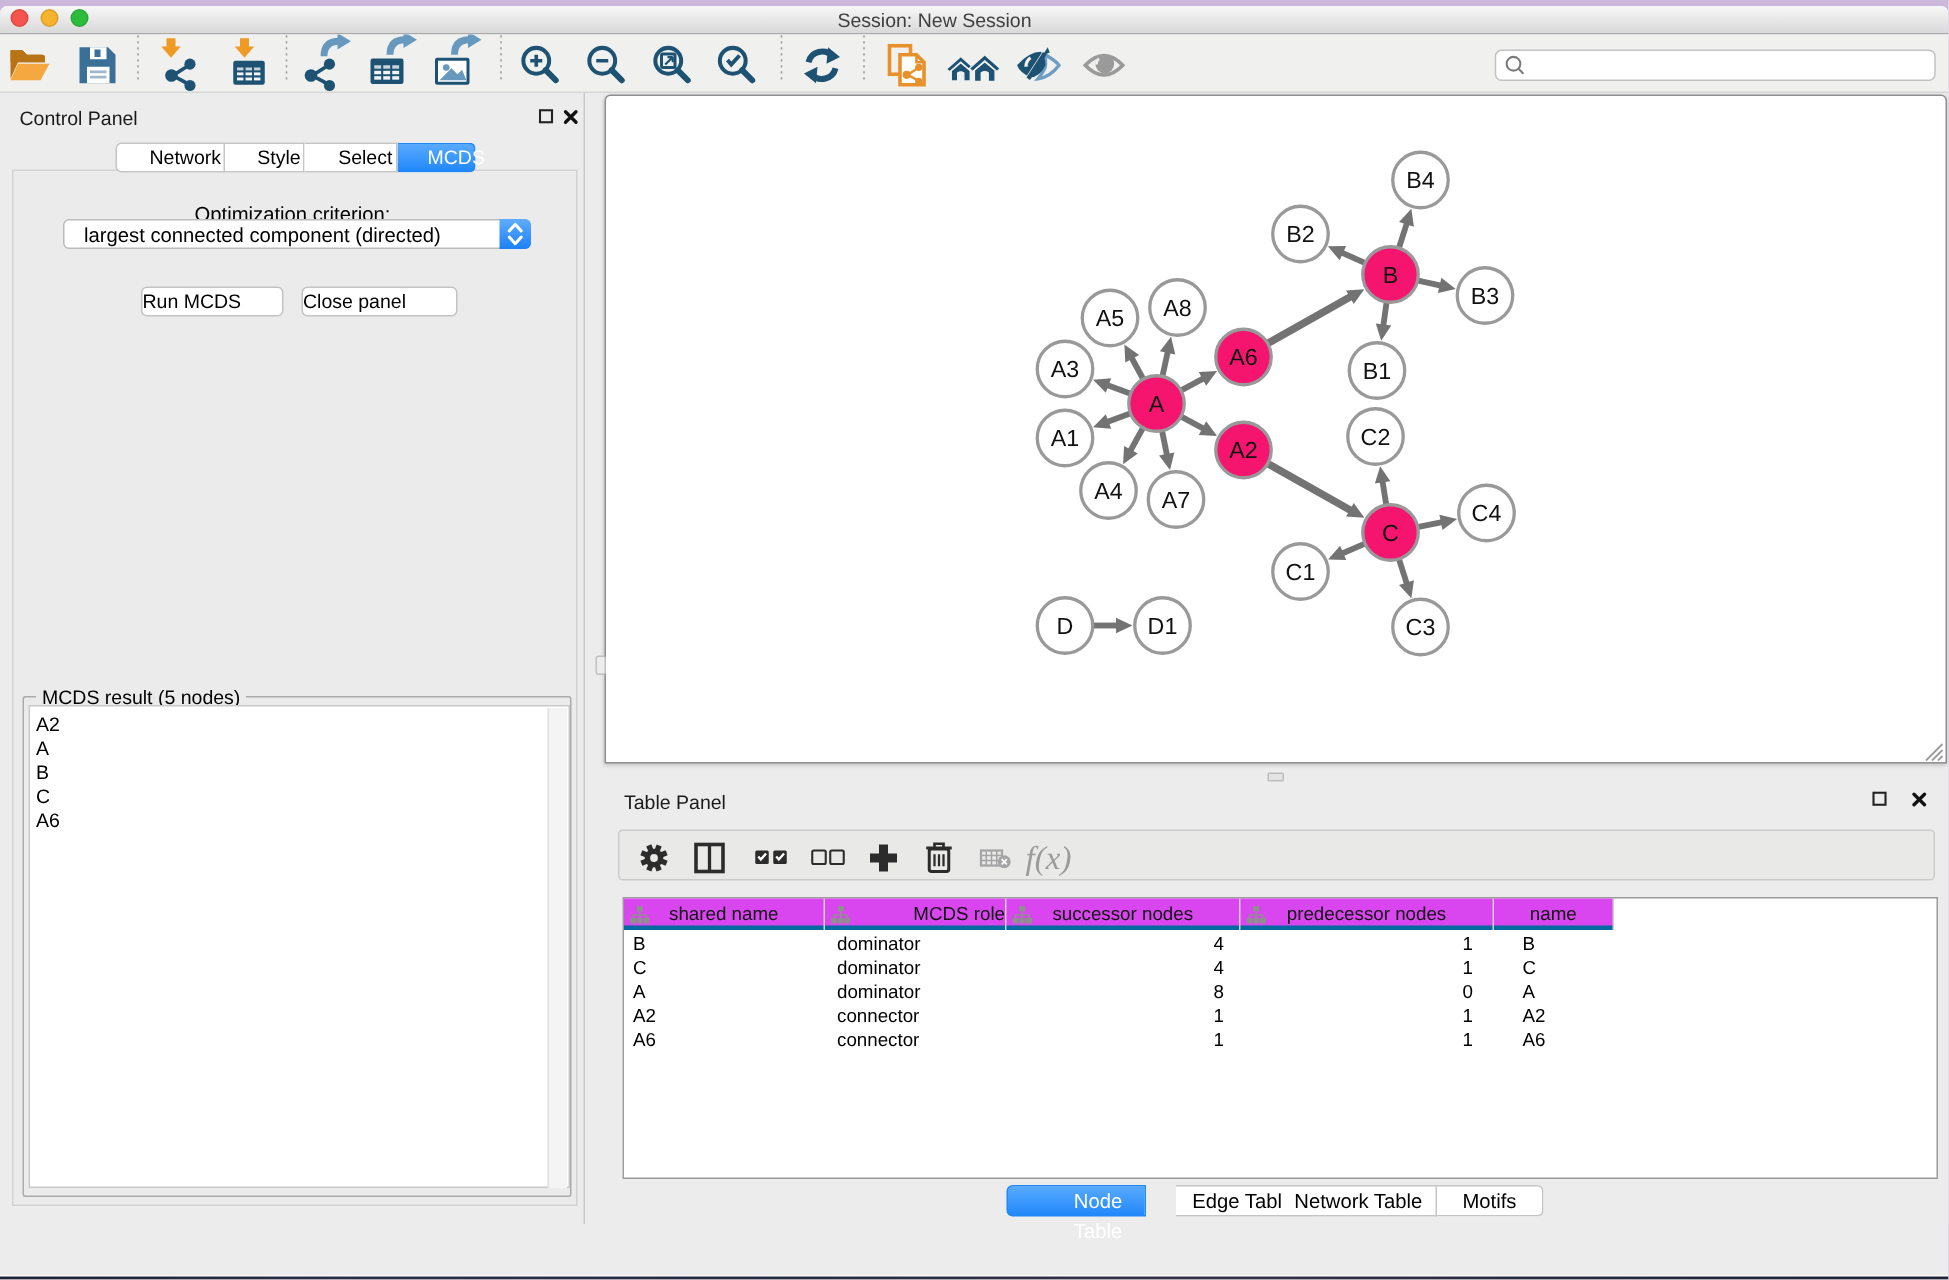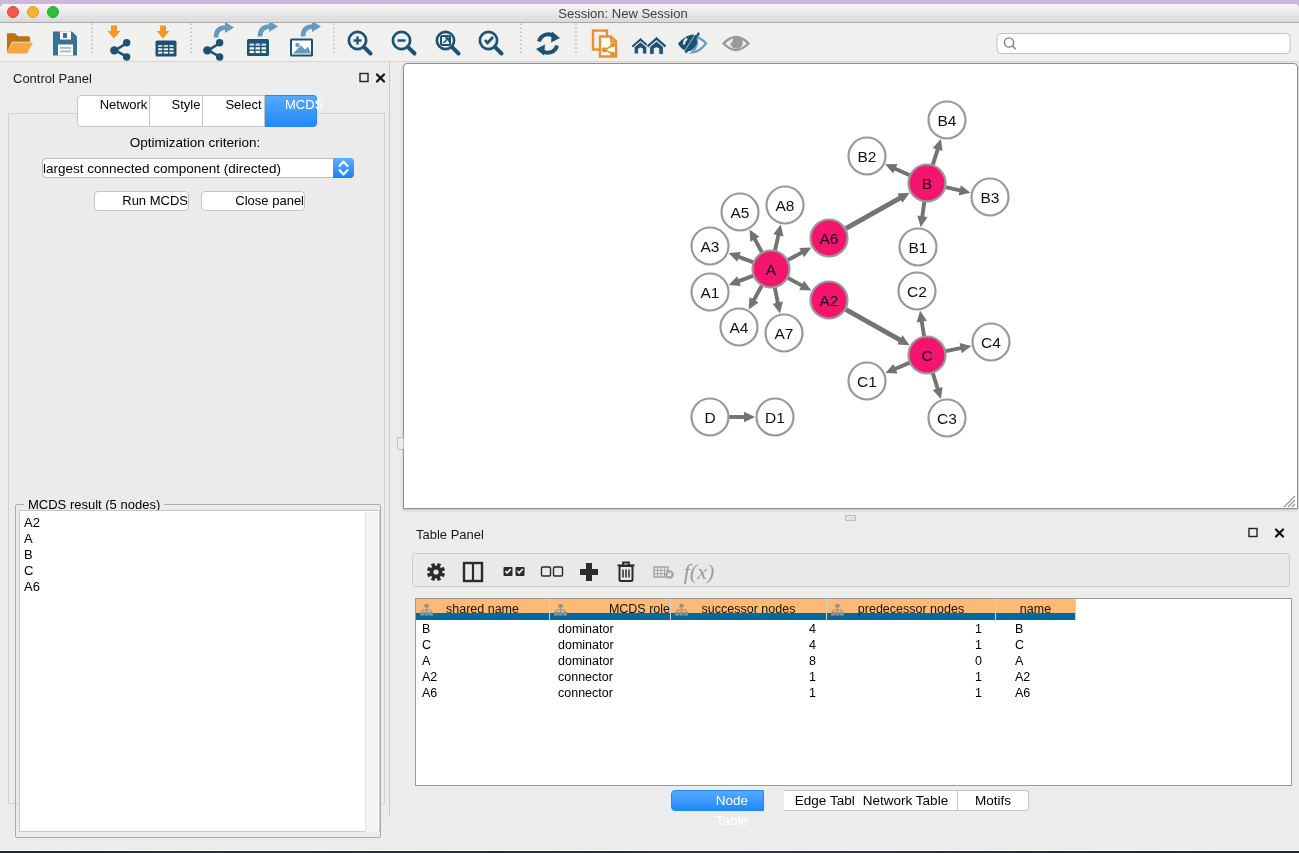--- a/index.html
+++ b/index.html
@@ -27,38 +27,38 @@
 
 #content { left:0; top:58px; width:1299px; height:754px; background:#ececec; }
 #statusbar { left:0; top:812px; width:1299px; height:34px; background:#f0f0ef;
   border-top:1px solid #cfcfcf; }
 
 #cpanel { left:0; top:58px; width:390px; height:754px; background:#ececec;
   border-right:1px solid #c9c9c9; }
 .paneltitle { font-size:13px; color:#1a1a1a; }
 .winbtns { font-size:12px; color:#111; }
 
-.tab { position:absolute; top:0; height:32px; line-height:18px; text-align:center;
+.tab { position:absolute; top:0; height:20px; line-height:18px; text-align:center;
   font-size:13px; color:#000; background:#fff; border:1px solid #c5c5c5; border-left:none;padding-left:20px; }
 .tab.first { border-left:1px solid #c5c5c5; border-radius:4px 0 0 4px; }
 .tab.last { border-radius:0 4px 4px 0; }
 .tab.active { background:linear-gradient(#58aafe,#2188fa); color:#fff; border-color:#2188fa; }
 
 #innerpanel { left:8px; top:51px; width:377px; height:691px; background:#ebebeb;
   border:1px solid #d2d2d2; }
-#combo { left:42px; top:96px; width:312px; height:20px; background:#fff;
+#combo { left:42px; top:84px; width:312px; height:20px; background:#fff;
   border:1px solid #bbb; border-radius:4px; font-size:13.5px; line-height:19px;
-  color:#000; }
+  color:#000; padding-left:13px; }
 #combo .spin { position:absolute; right:-1px; top:-1px; width:21px; height:20px;
   border-radius:0 4px 4px 0; background:linear-gradient(#5fadfe,#1d80f8); }
 .pbtn { position:absolute; height:20px; background:#fff; border:1px solid #c3c3c3;
-  border-radius:4px; font-size:13px; text-align:right; line-height:18px; color:#000; }
+  border-radius:4px; font-size:13px; text-align:left; line-height:18px; color:#000; }
 
 #groupbox { left:15px; top:402px; width:366px; height:334px;
-  border:1px solid #ababab; border-radius:2px;margin-top:40px; }
+  border:1px solid #ababab; border-radius:2px; }
 #grouptitle { left:8px; top:-8px; background:#ebebeb; padding:0 4px; font-size:13px; }
 #mcdslist { left:3px; top:5px; width:361px; height:322px; background:#fff;
   border:1px solid #c9c9c9; font-size:13px; line-height:16px; padding:4px 0 0 4px; color:#000; }
 #mcdslist .sb { position:absolute; right:1px; top:1px; width:13px; height:320px;
   background:#f4f4f4; border-left:1px solid #e0e0e0; }
 
 .sbtn { position:absolute; background:#fdfdfd; border:1px solid #b9b9b9; border-radius:3px; }
 
 #netwin { left:403px; top:59px; width:895px; height:446px; background:#fff;
   border:1px solid #8f8f8f; border-radius:4px 4px 0 0;
@@ -70,22 +70,22 @@
 #nettitle .t-yel { left:28px; top:5px; background:#fdbc40; border:0.5px solid #de9f34; }
 #nettitle .t-grn { left:48px; top:5px; background:#33c748; border:0.5px solid #27aa35; }
 #nettitle .wt { left:0; top:4px; width:892px; text-align:center; font-size:13px; color:#333; font-weight:bold; letter-spacing:0.2px; }
 #netcanvas { left:0; top:23px; width:892px; height:390px; background:#fff; }
 
 #tpanel { left:403px; top:518px; width:896px; height:300px; }
 #ttoolbar { left:9px; top:31px; width:878px; height:34px; background:#e9e9e8;
   border:1px solid #cccccb; border-radius:3px; }
 #ttable { left:12px; top:76px; width:877px; height:188px; background:#fff;
   border:1px solid #9b9b9b; }
-#thead { left:0; top:0; width:660px; height:21px; background:#fdba74;
-  border-bottom:7px solid #0369a1; }
+#thead { left:0; top:0; width:660px; height:21px; background:#d946ef;
+  border-bottom:3px solid #0369a1; }
 .th { position:absolute; top:0; height:21px; font-size:12.5px; color:#111;
   text-align:center; line-height:21px; border-right:1px solid #d0d0d0; }
 .trow { position:absolute; font-size:12.5px; color:#000; height:16px; line-height:16px; }
 .btab { position:absolute; top:0; height:21px; line-height:20px; font-size:13.5px;
   background:#fff; border:1px solid #c5c5c5; border-left:none; text-align:center; color:#000; }
 .btab.first { border-left:1px solid #c5c5c5; border-radius:4px 0 0 4px; }
 .btab.last { border-radius:0 4px 4px 0; }
 .btab.active { background:linear-gradient(#58aafe,#2188fa); color:#fff; border-color:#2188fa;padding-left:29px; }
 </style>
 </head>

